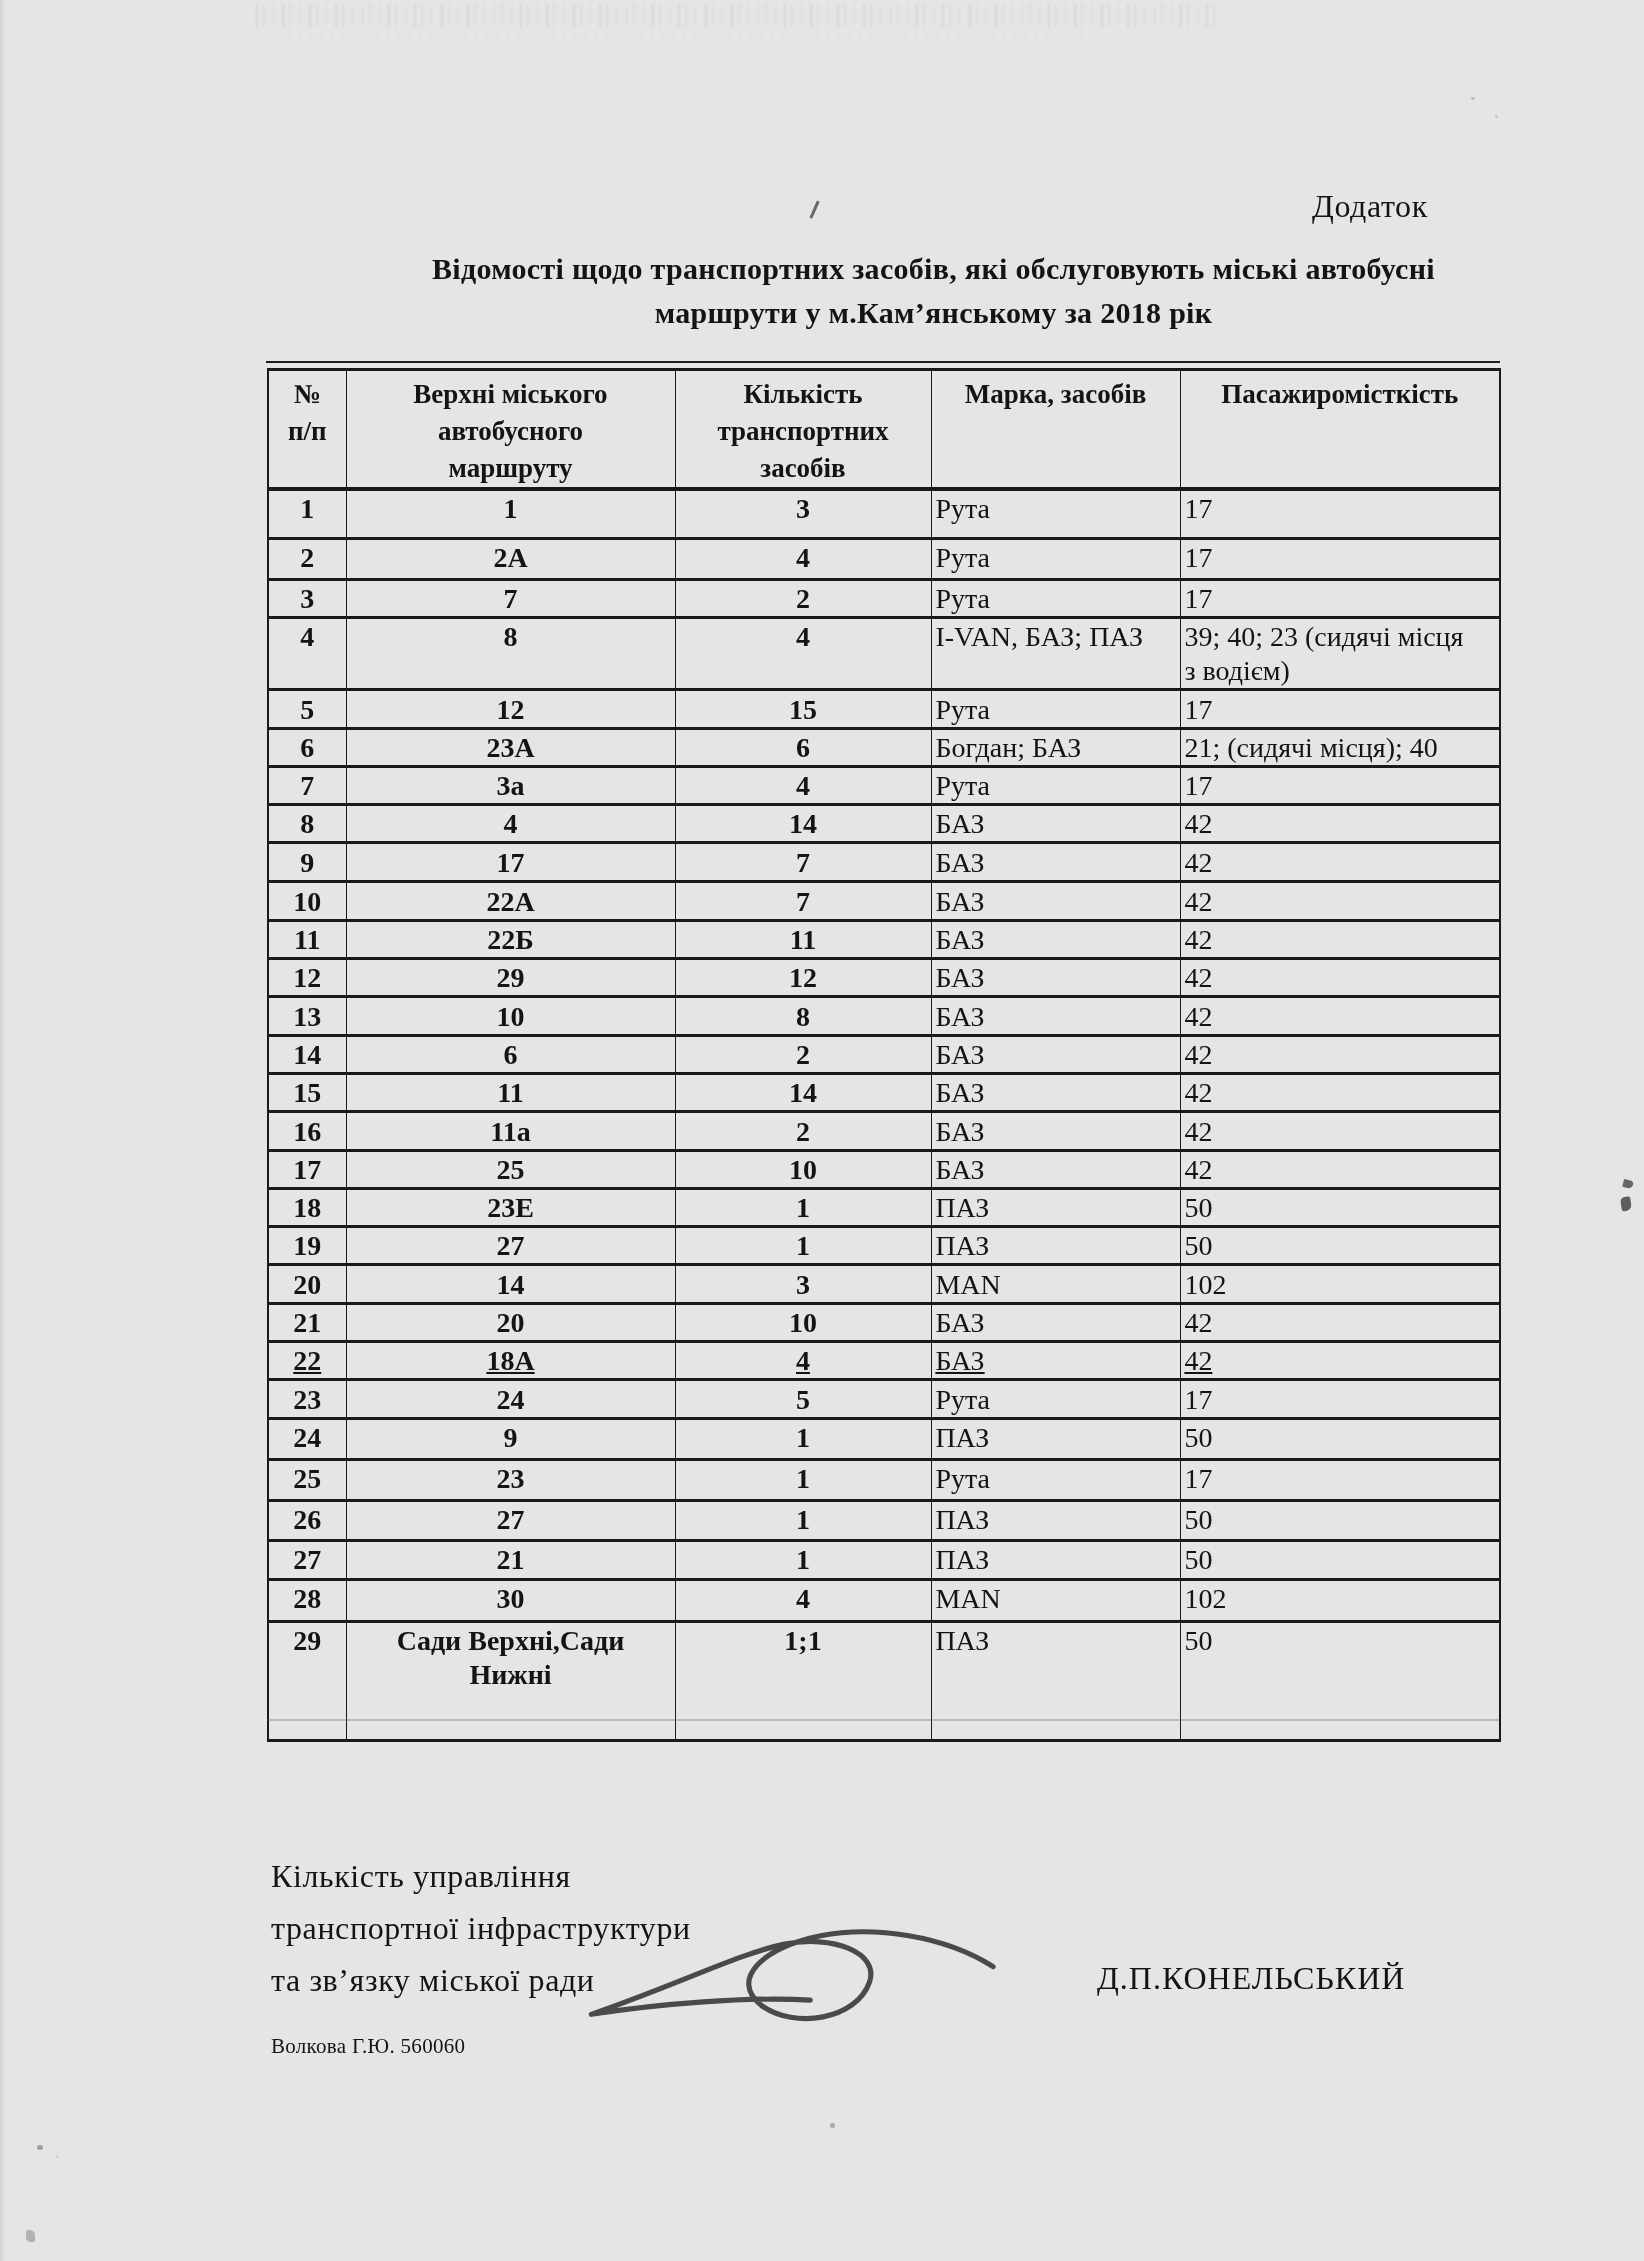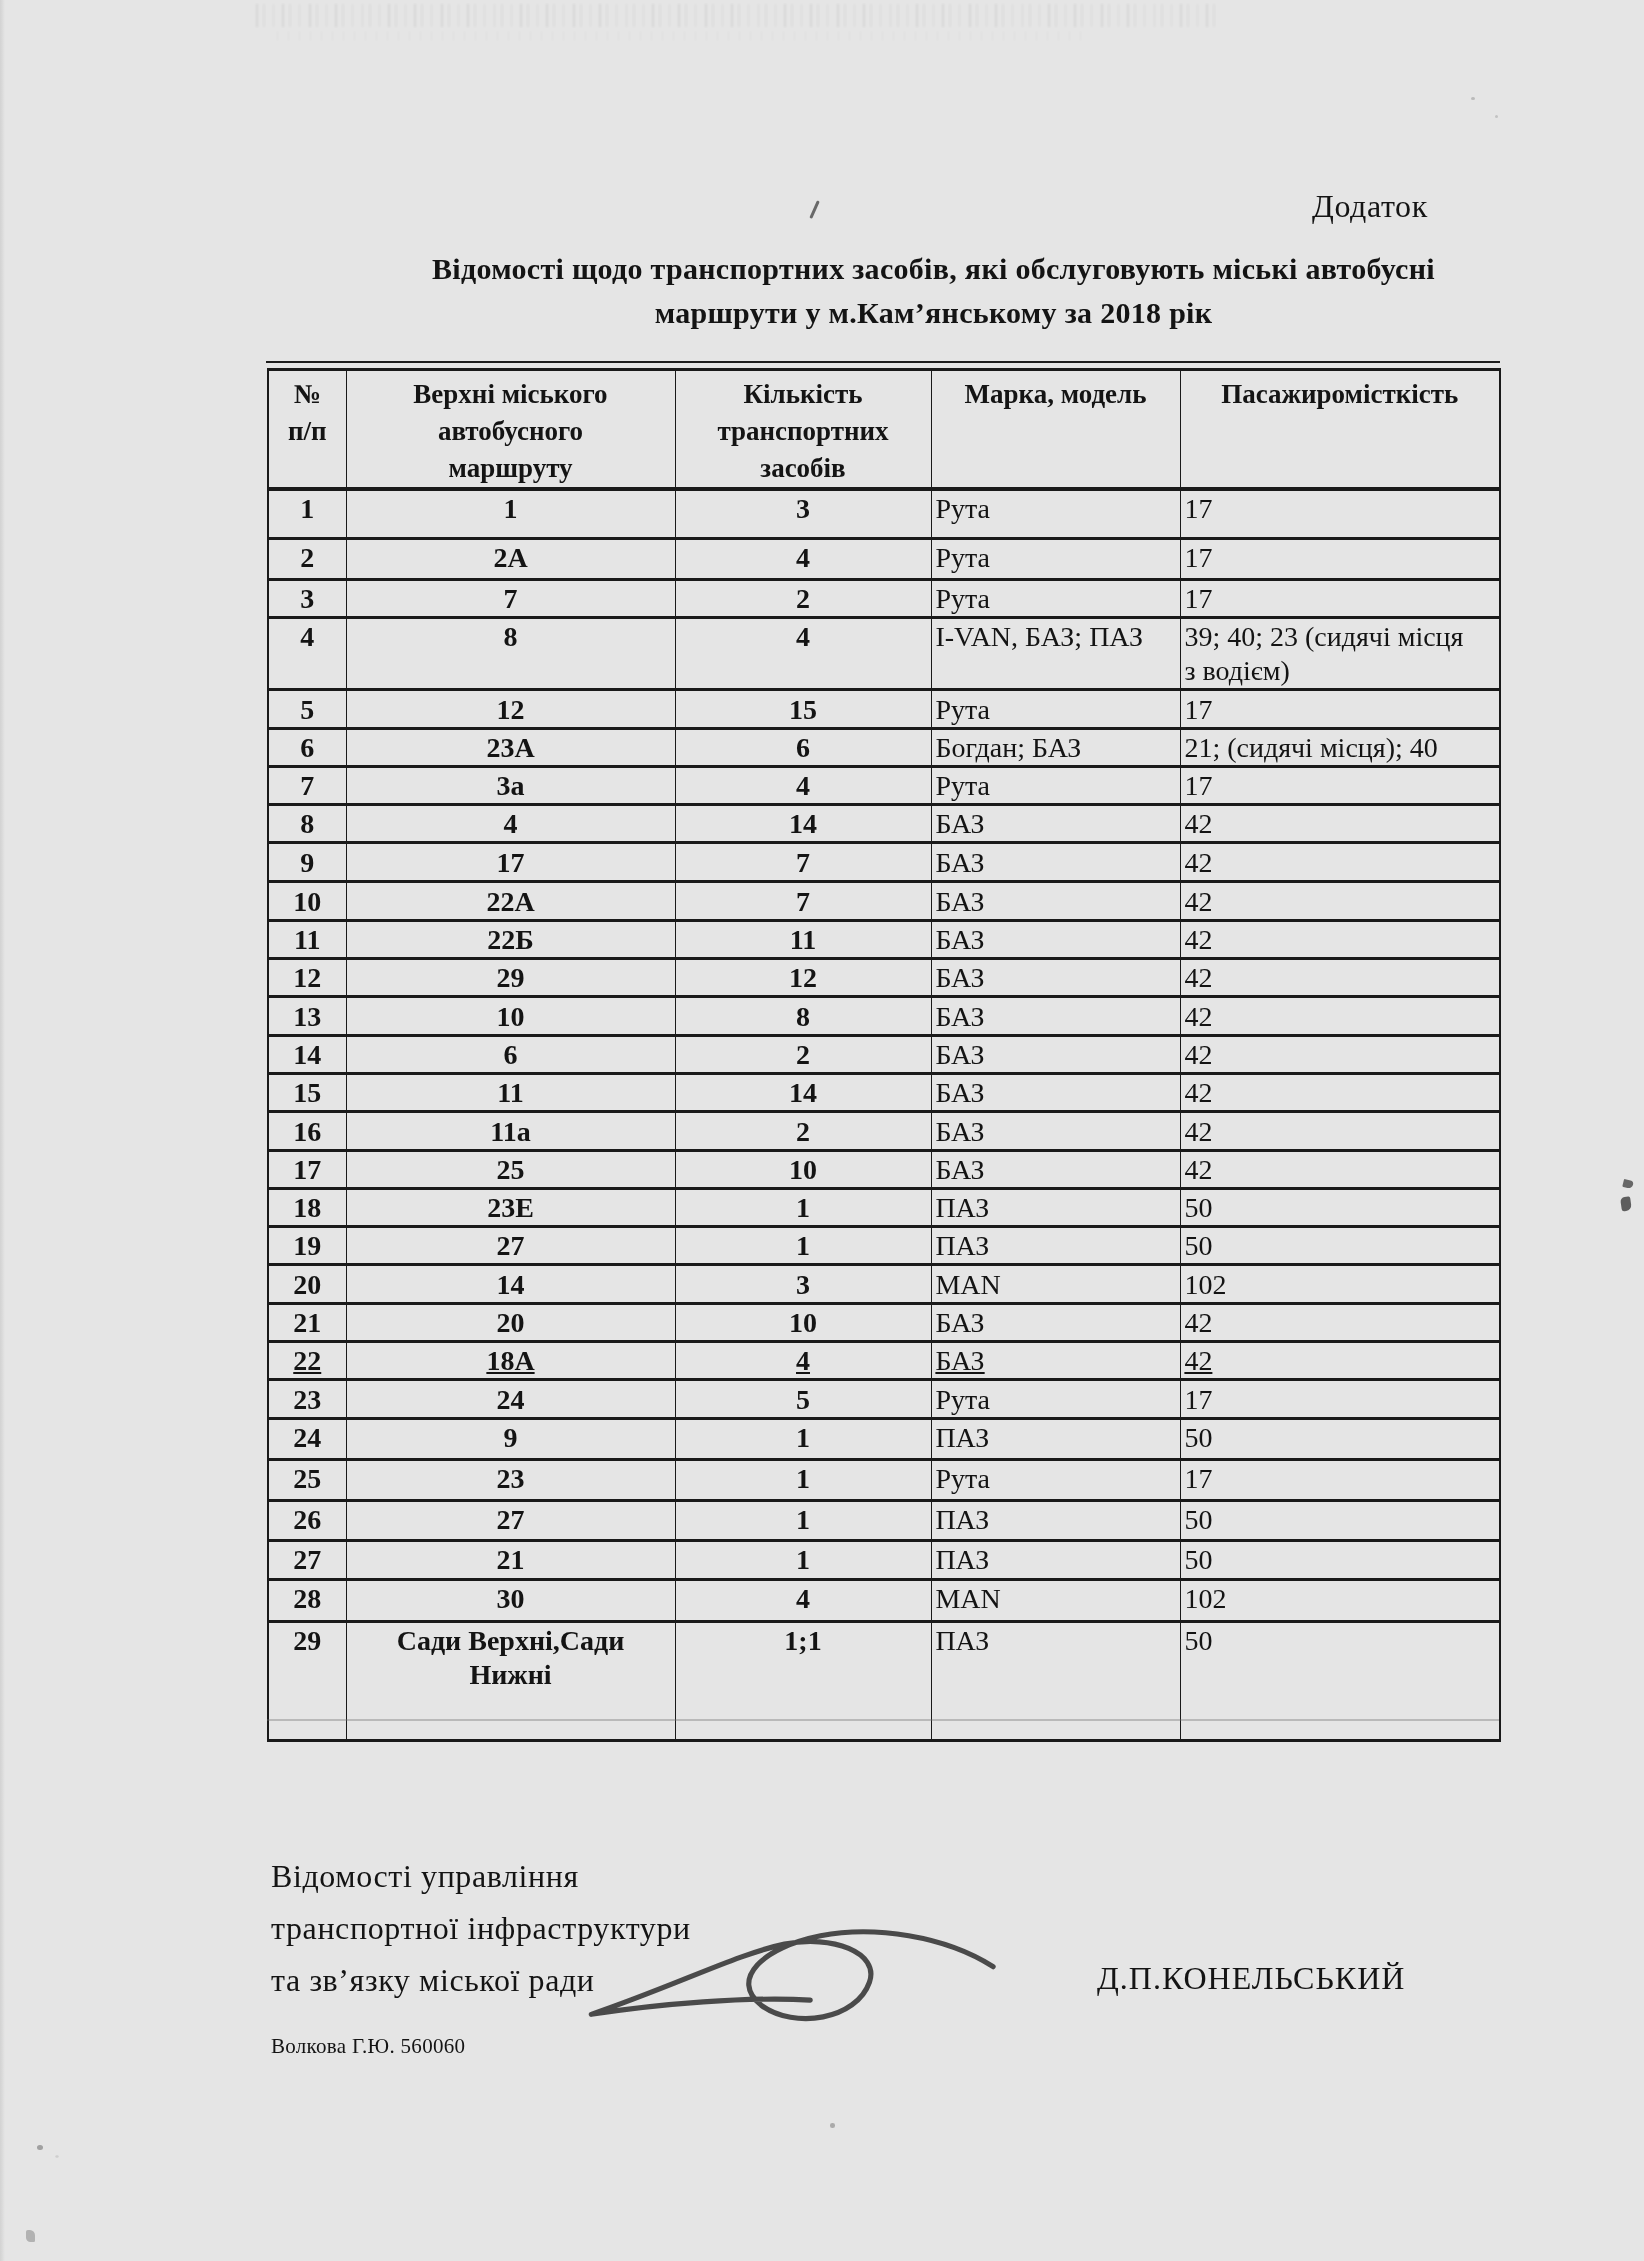--- a/index.html
+++ b/index.html
@@ -145,21 +145,21 @@
     <thead>
       <tr id="head-row" style="height: 119px;">
           <th>№
 п/п</th>
           <th>Верхні міського
 автобусного
 маршруту</th>
           <th>Кількість
 транспортних
 засобів</th>
-          <th>Марка, модель</th>
+          <th>Марка, засобів</th>
           <th>Пасажиромісткість</th>
         </tr>
     </thead>
     <tbody id="table-body">
         <tr style="height: 49px;">
           <td class="c0">1</td>
           <td class="c1">1</td>
           <td class="c2">3</td>
           <td class="c3">Рута</td>
           <td class="c4">17</td>
@@ -360,21 +360,21 @@
 Нижні</td>
           <td class="c2">1;1</td>
           <td class="c3">ПАЗ</td>
           <td class="c4">50</td>
         </tr>
       </tbody>
   </table>
   <div class="table-bottom-echo"></div>
 
   <div class="sig-position">
-    <div>Відомості управління</div>
+    <div>Кількість управління</div>
     <div>транспортної інфраструктури</div>
     <div>та зв’язку міської ради</div>
   </div>
 
   <svg class="sig-stroke" viewBox="0 0 660 215" xmlns="http://www.w3.org/2000/svg">
     <path d="M 640 100
              C 565 52, 455 36, 372 52
              C 282 70, 230 120, 280 160
              C 332 198, 428 182, 448 124
              C 464 78, 390 50, 316 65

